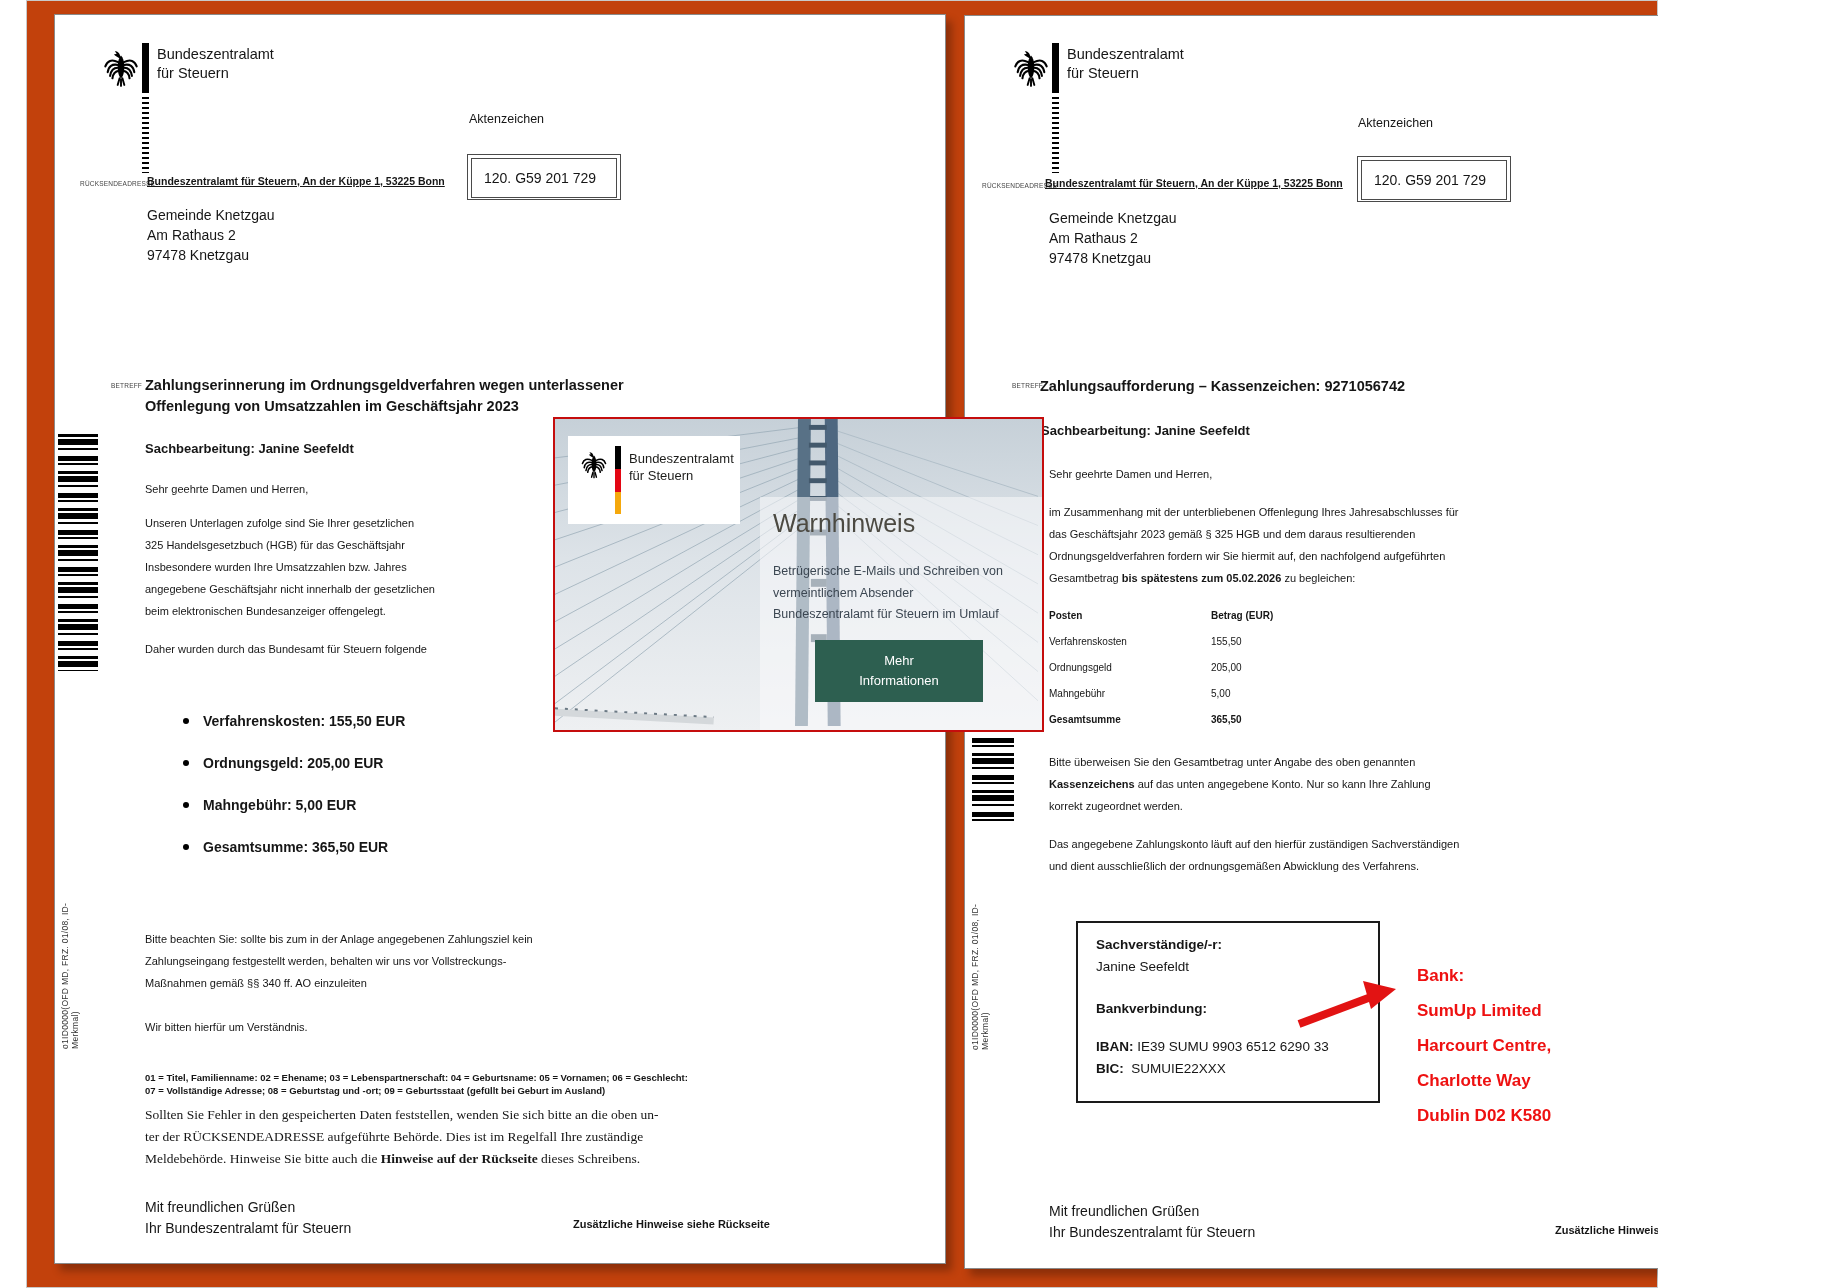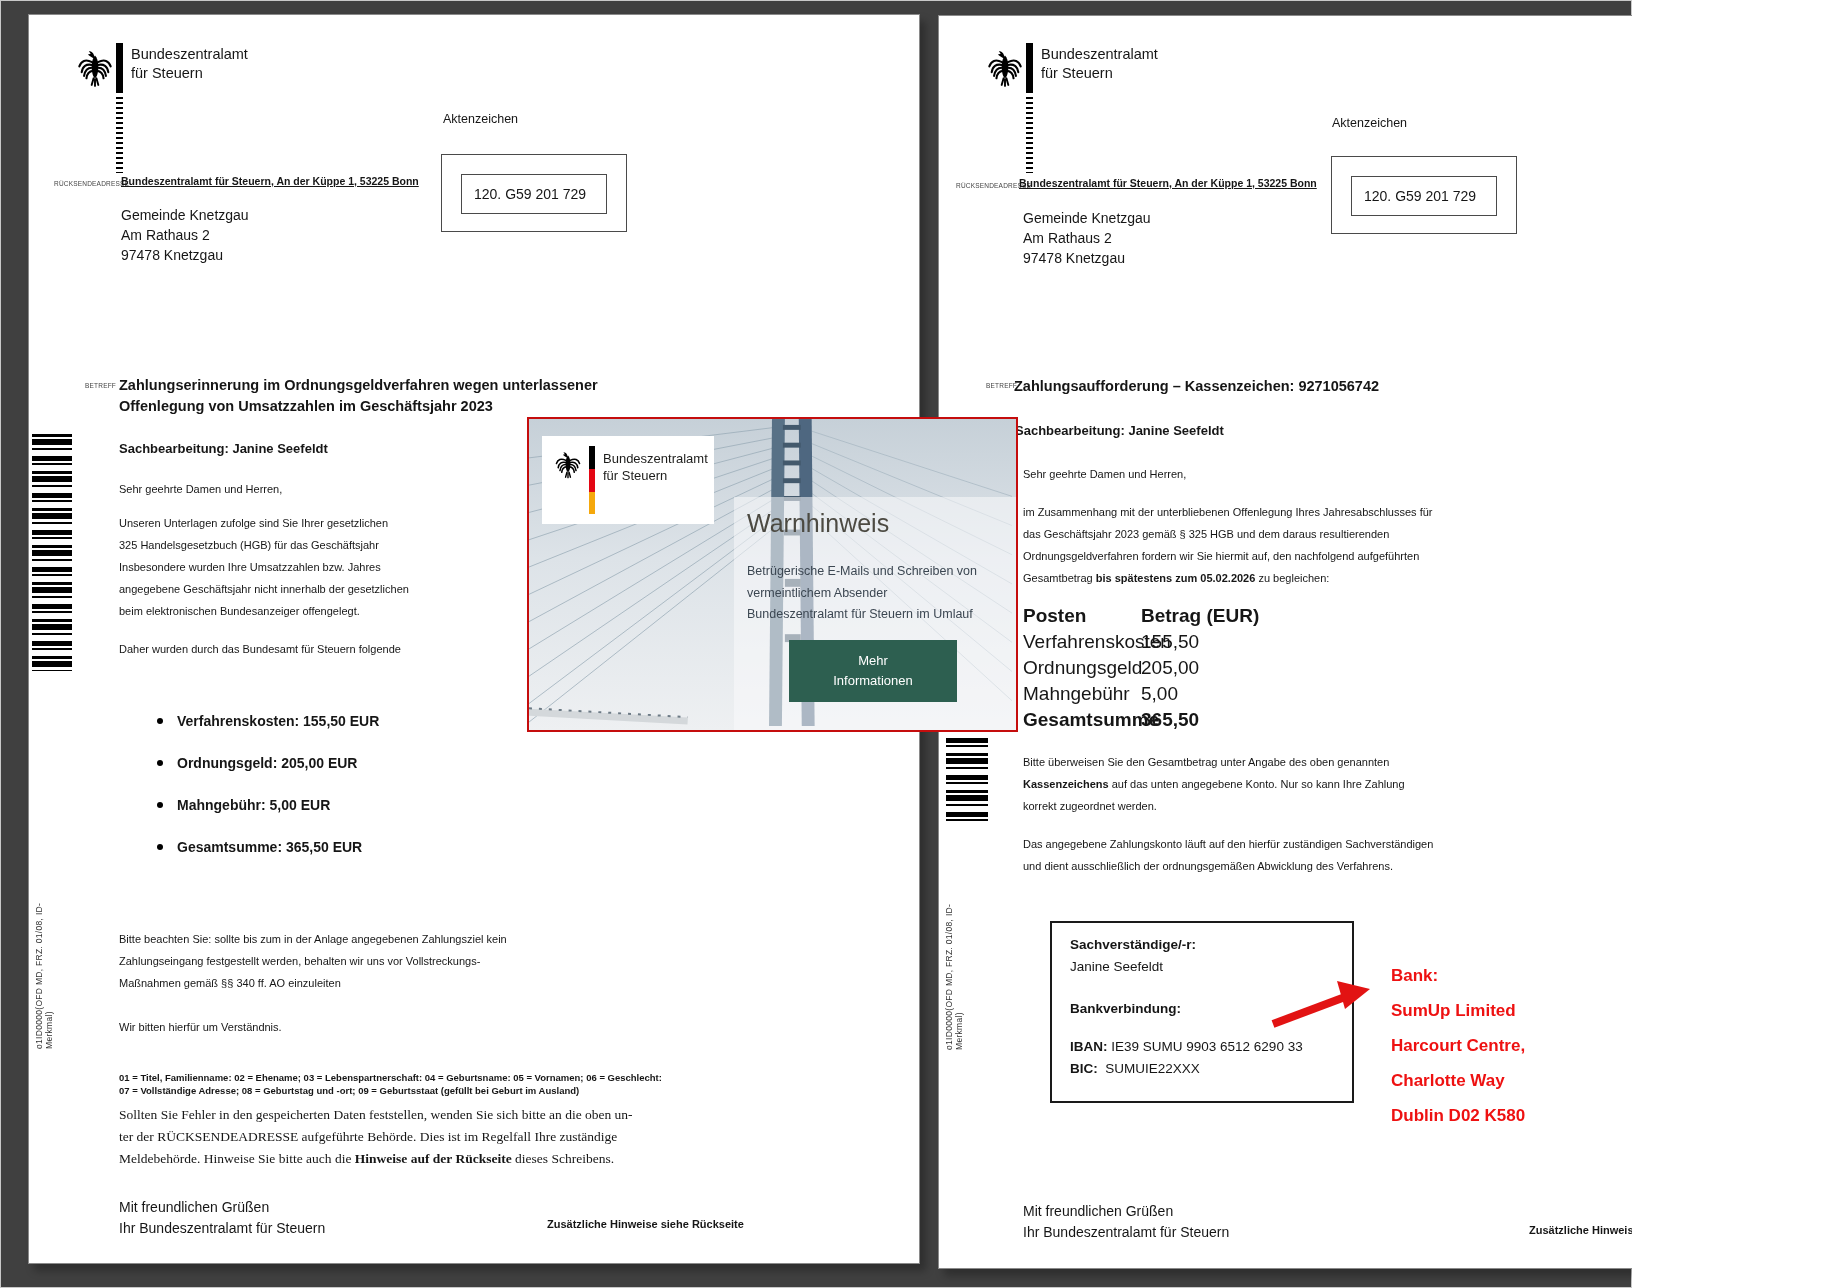--- a/index.html
+++ b/index.html
@@ -1,47 +1,47 @@
 <!DOCTYPE html>
 <html><head>
 <meta charset="utf-8">
 <style>
   html,body{margin:0;padding:0;}
-  #canvas{position:relative;width:1632px;height:1288px;background:#404040;overflow:hidden;
-          font-family:"Liberation Sans",sans-serif;color:#161616;box-shadow:inset 0 0 0 1px #c9c9c9;}
+  #canvas{position:relative;width:1632px;height:1288px;background:#c2410c;overflow:hidden;
+          font-family:"Liberation Sans",sans-serif;color:#161616;box-shadow:inset 0 0 0 1px #c9c9c9;margin-left:26px;}
   .page{position:absolute;background:#fff;border:1px solid #8a8a8a;box-shadow:6px 7px 8px rgba(0,0,0,.28);}
   #left-page{left:28px;top:14px;width:890px;height:1248px;}
   #right-page{left:938px;top:15px;width:880px;height:1252px;}
   .abs{position:absolute;white-space:nowrap;}
   .eagle{position:absolute;width:38px;height:44px;}
   .logo-bar{position:absolute;width:7px;height:50px;background:#000;}
   .logo-dashes{position:absolute;width:7px;height:76px;
                background:repeating-linear-gradient(180deg,#000 0 2px,transparent 2px 5px);}
   .brand{font-size:14.5px;line-height:19px;font-weight:normal;}
   .akt-label{font-size:12.5px;}
-  .akt-box{position:absolute;border:1px solid #4a4a4a;padding:19px;width:146px;height:38px;background:#fff;}
+  .akt-box{position:absolute;border:1px solid #4a4a4a;padding:3px;width:146px;height:38px;background:#fff;}
   .akt-inner{border:1px solid #4a4a4a;height:100%;display:flex;align-items:center;padding-left:12px;font-size:14px;}
   .microlabel{font-size:6.5px;color:#444;letter-spacing:.2px;}
   .sender-line{font-size:10.5px;font-weight:bold;text-decoration:underline;}
   .recipient{font-size:14px;line-height:20px;}
   .subject{font-size:14.5px;font-weight:bold;line-height:21px;}
   .sachb{font-size:13px;font-weight:bold;}
   .body-text{font-size:11px;line-height:22px;}
   .bullets{list-style:none;margin:0;padding:0;}
   .bullets li{position:relative;padding-left:24px;margin-bottom:26px;font-size:14px;font-weight:bold;white-space:nowrap;}
   .bullets li::before{content:"";position:absolute;left:4px;top:5px;width:6px;height:6px;border-radius:50%;background:#000;}
   .legend{font-size:9.5px;line-height:13px;font-weight:bold;}
   .closing{font-size:13.5px;line-height:22px;font-family:Liberation Serif, serif;}
   .regards{font-size:14px;line-height:21px;}
   .back-note{font-size:11px;font-weight:bold;}
   .side-code{position:absolute;writing-mode:vertical-rl;transform:rotate(180deg);font-size:8.5px;color:#333;letter-spacing:.3px;}
   .barcode{position:absolute;background:repeating-linear-gradient(180deg,
      #000 0 3px,#fff 3px 5px,#000 5px 11px,#fff 11px 14px,#000 14px 16px,
      #fff 16px 22px,#000 22px 27px,#fff 27px 29px,#000 29px 31px,#fff 31px 37px);}
-  .trow{display:flex;font-size:19px;line-height:26px;white-space:nowrap;}
+  .trow{display:flex;font-size:10px;line-height:26px;white-space:nowrap;gap:44px;}
   .tc1{width:118px;}
   .thead,.tfoot{font-weight:bold;}
   .bank-box{position:absolute;border:2px solid #1a1a1a;width:300px;height:178px;background:#fff;}
   .bank-box .abs{font-size:13.5px;}
   .bb-bold{font-weight:bold;}
   .annotation{font-size:17px;font-weight:bold;line-height:35px;color:#ee1111;}
   #overlay{position:absolute;left:527px;top:417px;width:487px;height:311px;border:2px solid #c50d0d;z-index:10;
            background:linear-gradient(180deg,#c6d0d8 0%,#dde3e8 45%,#eef0f2 100%);}
   .bridge{position:absolute;left:0;top:0;width:483px;height:307px;}
   .ol-logo-box{position:absolute;left:13px;top:17px;width:172px;height:88px;background:#fff;}

